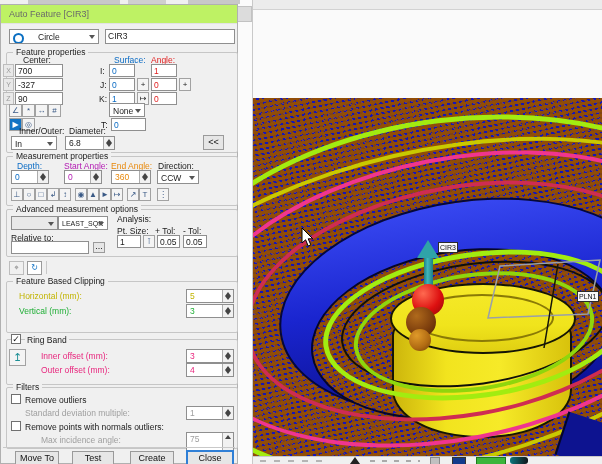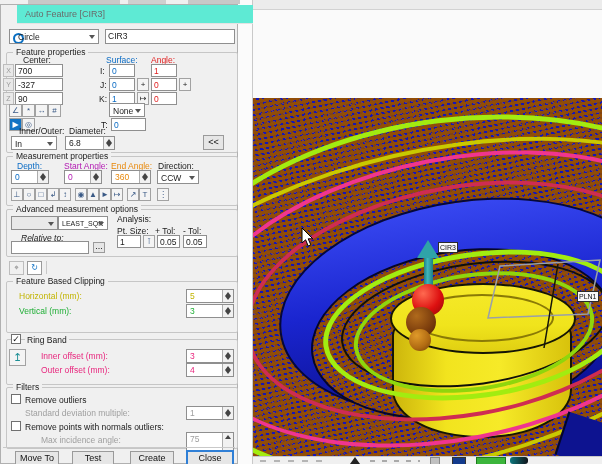--- a/index.html
+++ b/index.html
@@ -18,21 +18,21 @@
       repeating-linear-gradient(78deg, rgba(148,78,4,0) 0 3px, rgba(140,72,4,.92) 3px 6px),
       repeating-linear-gradient(33deg, rgba(196,106,12,.5) 0 1px, transparent 1px 4px);}
   .ring{border-radius:50%;background:transparent;}
   .sphere{border-radius:50%;}
   .vlabel{background:#f8f8f8;border:1px solid #2a2a2a;color:#111;
           font-size:7px;line-height:9px;padding:0 1px;white-space:nowrap;}
   .botstrip{left:252px;top:456px;width:350px;height:8px;background:#f0f0f0;border-top:1px solid #c9c9c9;}
   
   .dialog{left:0;top:4px;width:238px;height:460px;background:#f0f0f0;
           border:1px solid #b0b0b0;box-sizing:border-box;}
-  .titlebar{left:0;top:0;width:236px;height:18px;background:#5eead4;border-bottom:1px solid #e3e3e3;margin-left:16px;}
+  .titlebar{left:0;top:0;width:236px;height:18px;background:#bef264;border-bottom:1px solid #e3e3e3;}
   .titletext{left:8px;top:4px;color:#6a6a6a;font-size:9px;}
   .grp{border:1px solid #c6c6c6;border-radius:2px;}
   .legend{position:absolute;top:-6px;left:6px;background:#f0f0f0;padding:0 3px;font-size:8.5px;color:#222;white-space:nowrap;}
   .fld{background:#fff;border:1px solid #8f8f8f;box-sizing:border-box;
        font-size:8.5px;line-height:11px;padding:1px 2px;overflow:hidden;white-space:nowrap;}
   .combo{background:#fff;border:1px solid #8f8f8f;box-sizing:border-box;overflow:hidden;}
   .combo .ctext{position:absolute;left:3px;top:2px;font-size:8.5px;white-space:nowrap;}
   .carrow{position:absolute;right:3px;top:5px;width:0;height:0;
           border-left:3px solid transparent;border-right:3px solid transparent;border-top:4px solid #555;}
   .spinbox{background:#fff;border:1px solid #8f8f8f;box-sizing:border-box;}
@@ -132,30 +132,30 @@
   <div class="abs" style="left:128px;top:0;width:38px;height:4px;background:#cfcfcf;"></div>
   <div class="abs" style="left:188px;top:0;width:52px;height:4px;background:#c8c8c8;"></div>
 
   <div class="abs dialog">
     <div class="abs titlebar">
       <div class="abs titletext">Auto Feature [CIR3]</div>
     </div>
 
     <div class="abs combo" style="left:8px;top:24px;width:90px;height:15px;">
       <span class="abs" style="left:3px;top:3px;width:7px;height:7px;border:2px solid #0a6fc2;border-radius:50%;background:#fff;"></span>
-      <span class="ctext" style="left:8px;text-align:center;">Circle</span>
+      <span class="ctext" style="left:28px;text-align:center;">Circle</span>
       <span class="carrow"></span>
     </div>
     <div class="abs fld" style="left:104px;top:24px;width:130px;height:15px;">CIR3</div>
 
     <div class="abs grp" style="left:5px;top:47px;width:230px;height:99px;">
       <span class="legend">Feature properties</span>
     </div>
     <div class="abs lbl" style="left:22px;top:50px;">Center:</div>
-    <div class="abs lbl c-blue" style="left:105px;top:50px;text-align:center;">Surface:</div>
+    <div class="abs lbl c-blue" style="left:113px;top:50px;text-align:center;">Surface:</div>
     <div class="abs lbl c-red" style="left:150px;top:50px;">Angle:</div>
 
     <div class="abs axlbl" style="left:2px;top:59px;width:11px;height:13px;">X</div>
     <div class="abs fld" style="left:14px;top:59px;width:48px;height:13px;">700</div>
     <div class="abs axlbl" style="left:2px;top:73px;width:11px;height:13px;">Y</div>
     <div class="abs fld" style="left:14px;top:73px;width:48px;height:13px;">-327</div>
     <div class="abs axlbl" style="left:2px;top:87px;width:11px;height:13px;">Z</div>
     <div class="abs fld" style="left:14px;top:87px;width:48px;height:13px;">90</div>
 
     <div class="abs lbl" style="left:99px;top:61px;">I:</div>
@@ -250,21 +250,21 @@
     <div class="abs grp" style="left:5px;top:204px;width:230px;height:46px;">
       <span class="legend">Advanced measurement options</span>
     </div>
     <div class="abs combo" style="left:10px;top:211px;width:47px;height:14px;background:#e9e9e9;">
       <span class="carrow"></span>
     </div>
     <div class="abs combo" style="left:57px;top:211px;width:50px;height:14px;">
       <span class="ctext" style="font-size:7px;top:3px;">LEAST_SQR</span>
       <span class="carrow"></span>
     </div>
-    <div class="abs lbl" style="left:20px;top:228px;font-style:italic;">Relative to:</div>
+    <div class="abs lbl" style="left:10px;top:228px;">Relative to:</div>
     <div class="abs fld" style="left:10px;top:236px;width:78px;height:13px;"></div>
     <div class="abs btn" style="left:92px;top:237px;width:12px;height:11px;line-height:7px;">...</div>
     <div class="abs lbl" style="left:116px;top:209px;">Analysis:</div>
     <div class="abs lbl" style="left:116px;top:221px;">Pt. Size:</div>
     <div class="abs lbl" style="left:154px;top:221px;">+ Tol:</div>
     <div class="abs lbl" style="left:182px;top:221px;">- Tol:</div>
     <div class="abs fld" style="left:116px;top:230px;width:24px;height:13px;">1</div>
     <div class="abs tbtn" style="left:142px;top:230px;width:12px;height:13px;">⊺</div>
     <div class="abs fld" style="left:156px;top:230px;width:23px;height:13px;">0.05</div>
     <div class="abs fld" style="left:182px;top:230px;width:24px;height:13px;">0.05</div>

